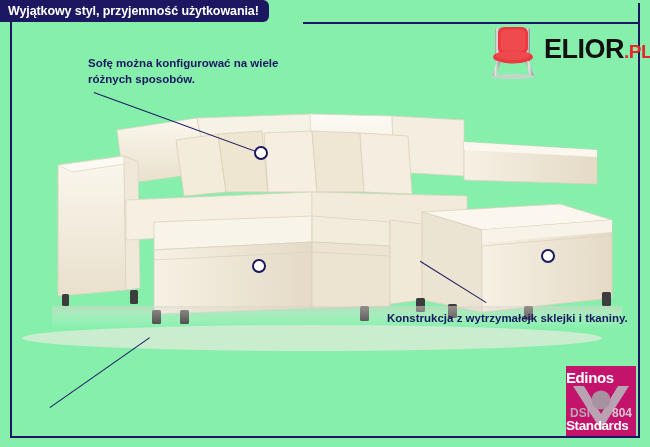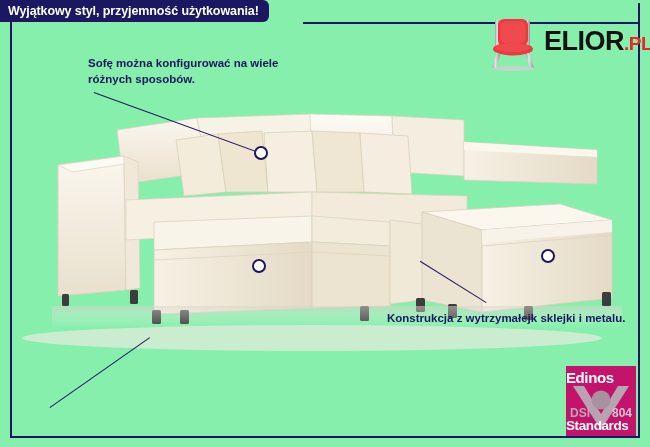--- a/index.html
+++ b/index.html
@@ -12,21 +12,21 @@
   .frame-top-right{position:absolute;left:303px;top:22px;width:337px;height:2px;background:#1b1760;}
   .frame-bottom{position:absolute;left:10px;top:436px;width:630px;height:2px;background:#1b1760;}
 
   
   .banner{position:absolute;left:0;top:0px;height:22px;background:#1b1760;
           border-top-right-radius:6px;border-bottom-right-radius:6px;
           display:flex;align-items:center;padding:0 10px 0 8px;}
   .banner-text{color:#ffffff;font-size:12.5px;font-weight:bold;letter-spacing:-0.1px;white-space:nowrap;}
 
   
-  .logo{position:absolute;left:484px;top:16px;width:150px;height:56px;}
+  .logo{position:absolute;left:484px;top:24px;width:150px;height:56px;}
   .logo-chair{position:absolute;left:0;top:0;width:58px;height:56px;}
   .logo-text{position:absolute;left:60px;top:12px;font-size:27px;font-weight:bold;color:#111111;letter-spacing:-0.5px;line-height:1;}
   .logo-pl{color:#e8262c;font-size:19px;}
 
   
   .photo{position:absolute;left:12px;top:100px;width:624px;height:255px;}
 
   
   .callout{position:absolute;color:#1b1760;font-size:11.5px;font-weight:bold;line-height:1.35;}
   .c1{left:88px;top:56px;width:230px;}
@@ -161,21 +161,21 @@
 
   <div class="leader" style="left:94px;top:92px;width:175px;transform:rotate(20deg);"></div>
   <div class="marker" style="left:254px;top:146px;"></div>
   <div class="callout c1">Sofę można konfigurować na wiele różnych sposobów.</div>
 
   <div class="leader" style="left:150px;top:338px;width:122px;transform:rotate(-215deg);"></div>
   <div class="marker" style="left:252px;top:259px;"></div>
 
   <div class="leader" style="left:486px;top:303px;width:78px;transform:rotate(-148deg);"></div>
   <div class="marker" style="left:541px;top:249px;"></div>
-  <div class="callout c3">Konstrukcja z wytrzymałejk sklejki i metalu.</div>
+  <div class="callout c3">Konstrukcja z wytrzymałejk sklejki i tkaniny.</div>
 
 
   <div class="badge-ed">
     <div class="ed-title">Edinos</div>
     <svg style="position:absolute;left:5px;top:20px;width:60px;height:44px;" viewBox="0 0 60 44">
       <path d="M2 0 L30 44 L58 0 L47 0 L30 28 L13 0 Z" fill="#b9a3b3"></path>
       <circle cx="30" cy="14" r="9.5" fill="#a9929f"></circle>
     </svg>
     <div class="ed-dsi">DSI</div>
     <div class="ed-804">804</div>

